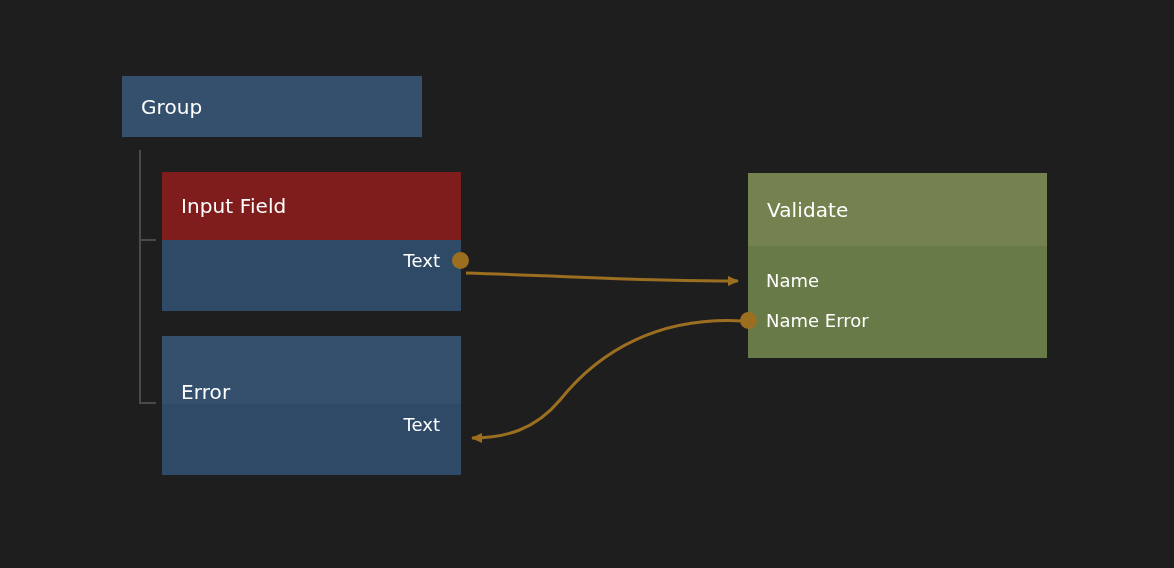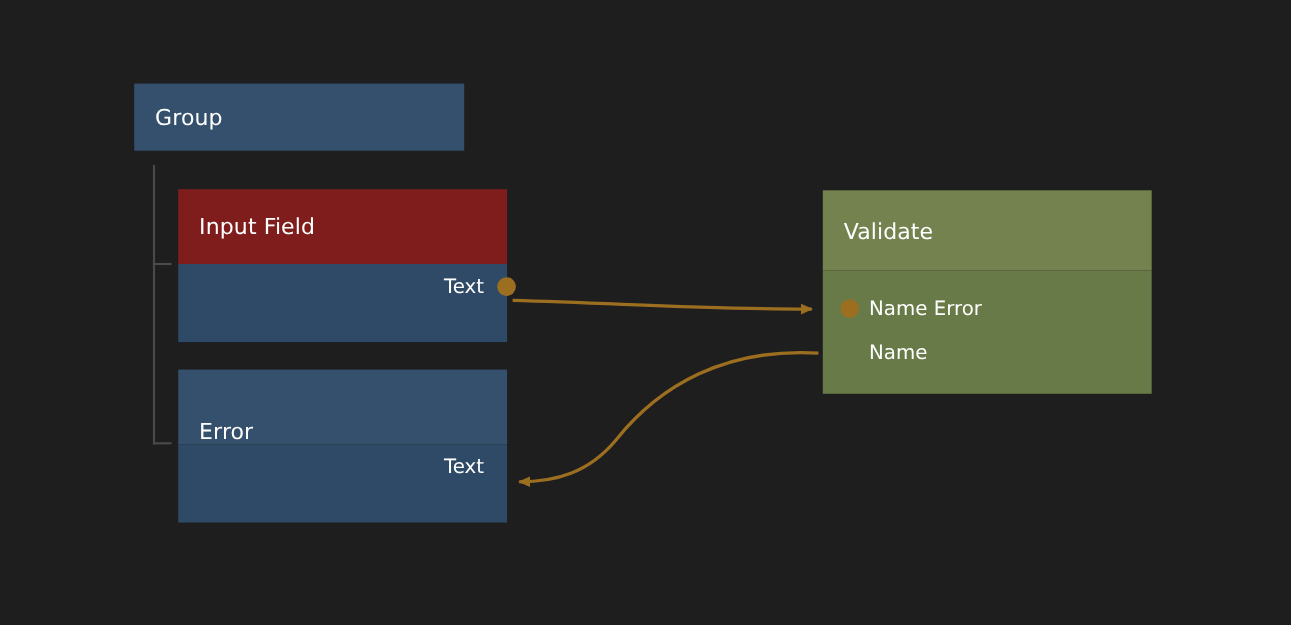--- a/index.html
+++ b/index.html
@@ -37,21 +37,20 @@
   .node-title {
     color: #ffffff;
     font-size: 20px;
     font-weight: 400;
     letter-spacing: 0.1px;
     white-space: nowrap;
   }
   .node-body {
     box-sizing: border-box;
     position: relative;
-    padding-left: 24px;
   }
   .port-row {
     box-sizing: border-box;
     display: flex;
     align-items: center;
     height: 40px;
     position: relative;
   }
   .port-row.out {
     justify-content: flex-end;
@@ -217,22 +216,22 @@
       </div>
     </div>
   </div>
 
   <div class="node" id="node-validate">
     <div class="node-header">
       <span class="node-title">Validate</span>
     </div>
     <div class="node-body">
       <div class="port-row in">
+        <span class="port-label">Name</span>
+      </div>
+      <div class="port-row in">
         <span class="port-dot" style="left:-8px; top:12px;"></span>
         <span class="port-label">Name Error</span>
       </div>
-      <div class="port-row in">
-        <span class="port-label">Name</span>
-      </div>
     </div>
   </div>
 
 </div>
 
 </body></html>

